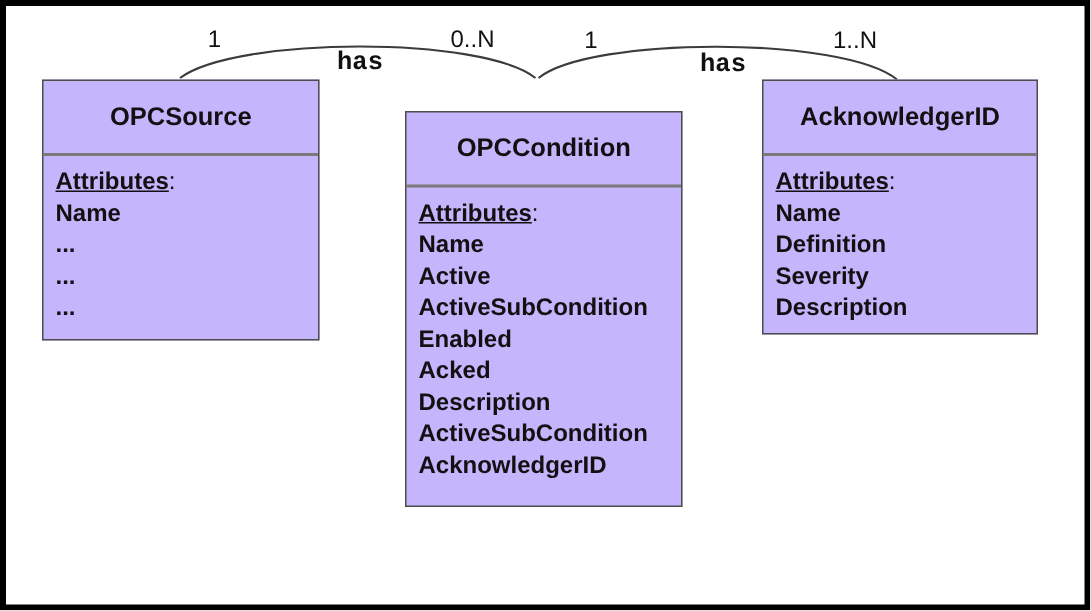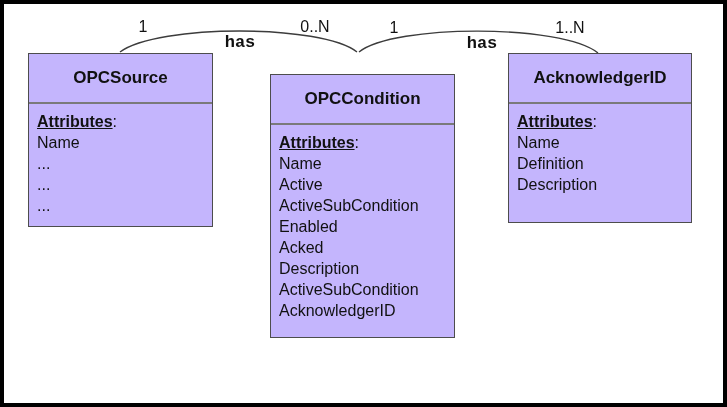--- a/index.html
+++ b/index.html
@@ -51,21 +51,21 @@
     border-bottom: 2px solid #7a7a7a;
   }
   .entity-attrs {
     flex: 1 1 auto;
     padding: 7px 8px 0 8px;
     font-size: 16px;
     line-height: 21px;
     overflow: hidden;
   }
   .attr-heading .u { text-decoration: underline; font-weight: bold; }
-  .attr { white-space: nowrap; }
+  .attr { white-space: nowrap; font-weight: bold; }
 </style>
 </head>
 <body>
 
 <div class="frame">
 
   <svg class="arcs" viewBox="0 0 727 407" aria-hidden="true">
     <path d="M 120 52 C 158 24 322 24 357 52" fill="none" stroke="#3c3c3c" stroke-width="1.4"></path>
     <path d="M 359 52 C 394 24 562 24 598 53" fill="none" stroke="#3c3c3c" stroke-width="1.4"></path>
   </svg>
@@ -103,17 +103,18 @@
       <div class="attr">AcknowledgerID</div>
     </div>
   </div>
 
   <div class="entity" style="left:508px; top:53px; width:184px; height:170px;">
     <div class="entity-title">AcknowledgerID</div>
     <div class="entity-attrs">
       <div class="attr-heading"><span class="u">Attributes</span><span>:</span></div>
       <div class="attr">Name</div>
       <div class="attr">Definition</div>
+      <div class="attr">Severity</div>
       <div class="attr">Description</div>
     </div>
   </div>
 
 </div>
 
 </body></html>

